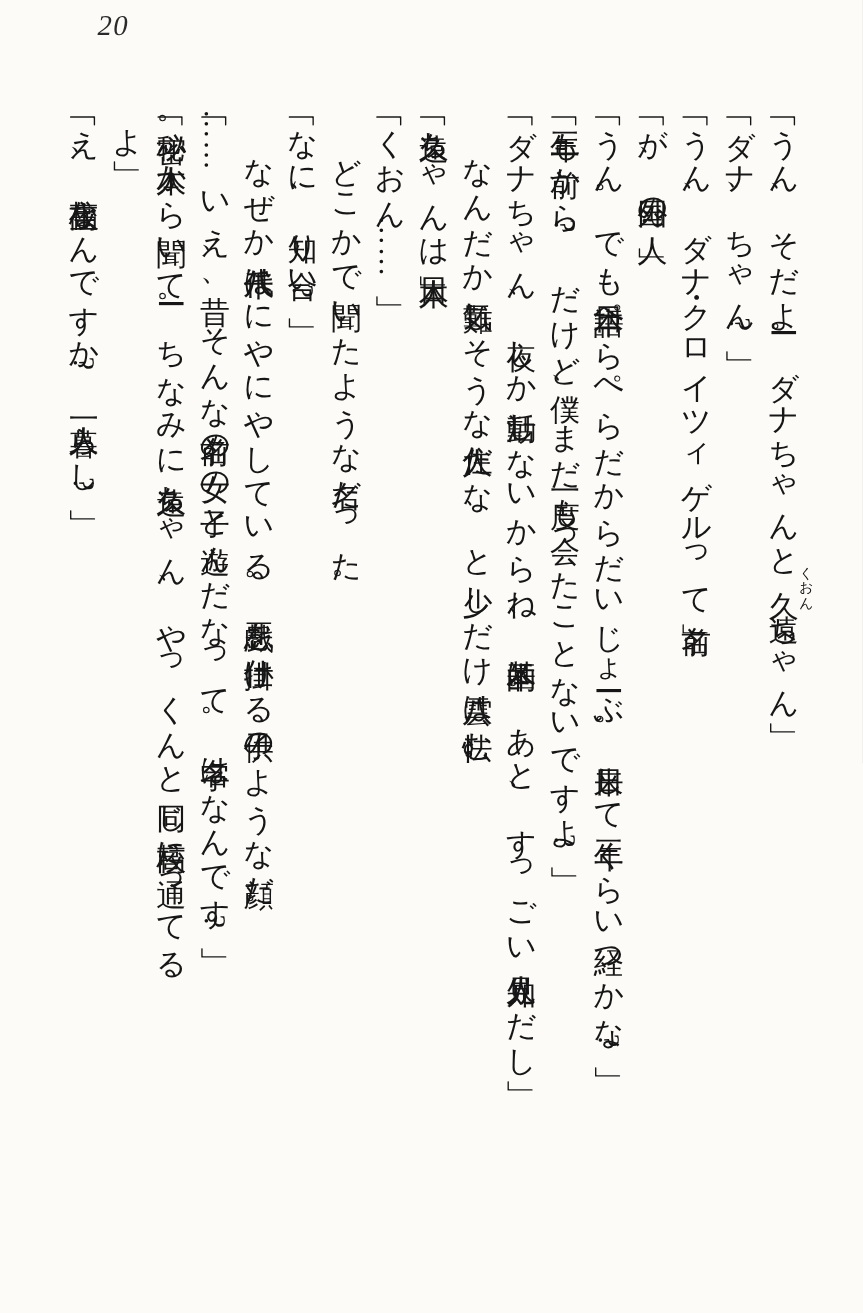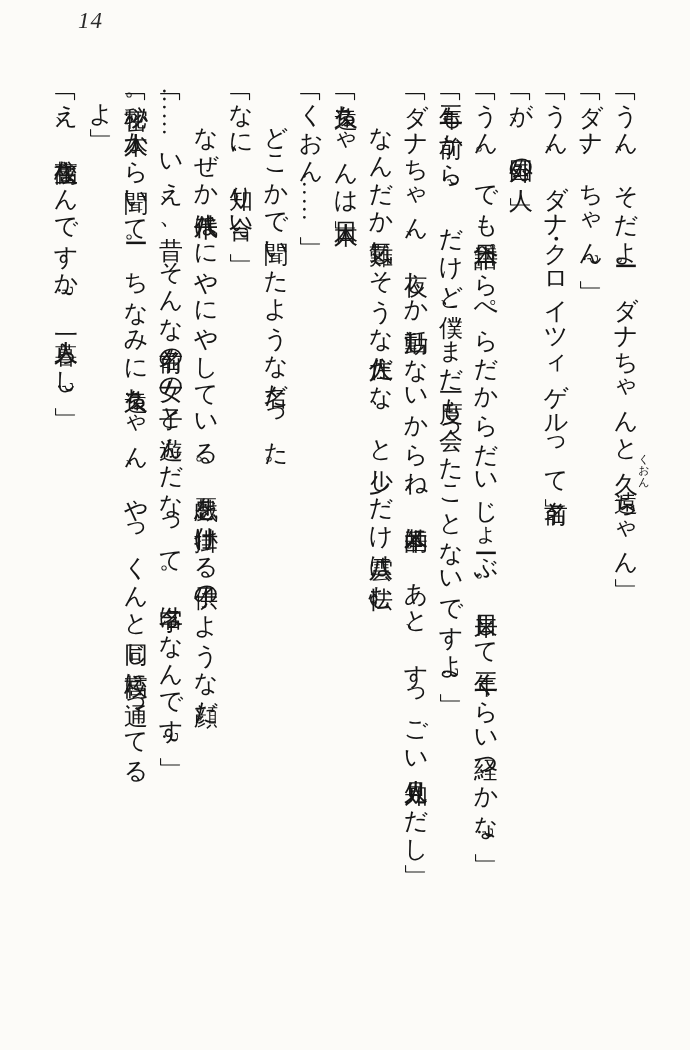--- a/index.html
+++ b/index.html
@@ -48,21 +48,21 @@
   ruby rt {
     font-size: 11px;
     letter-spacing: 0;
     color: #161616;
   }
 </style>
 </head>
 <body>
 
 <div class="page">
-  <div class="page-number">14</div>
+  <div class="page-number">20</div>
   <div class="text-block">
       <p class="line dialogue">「うん、そだよー。ダナちゃんと<ruby>久遠<rt>くおん</rt></ruby>ちゃん」</p>
       <p class="line dialogue">「ダナ、ちゃん?」</p>
       <p class="line dialogue">「うん、ダナ・クロイツィゲルって名前」</p>
       <p class="line dialogue">「が、外国の人?」</p>
       <p class="line dialogue">「うん。でも日本語ぺらぺらだからだいじょーぶ。来日して三年くらい経つかな?」</p>
       <p class="line dialogue">「三年も前から?　だけど僕、まだ一度も会ったことないですよ?」</p>
       <p class="line dialogue">「ダナちゃん、夜しか活動しないからね、基本的に。あと、すっごい人見知りだし」</p>
       <p class="line narrative indent">なんだか気難しそうな住人だな、と少しだけ八雲は怯む。</p>
       <p class="line dialogue">「久遠ちゃんは日本人」</p>

